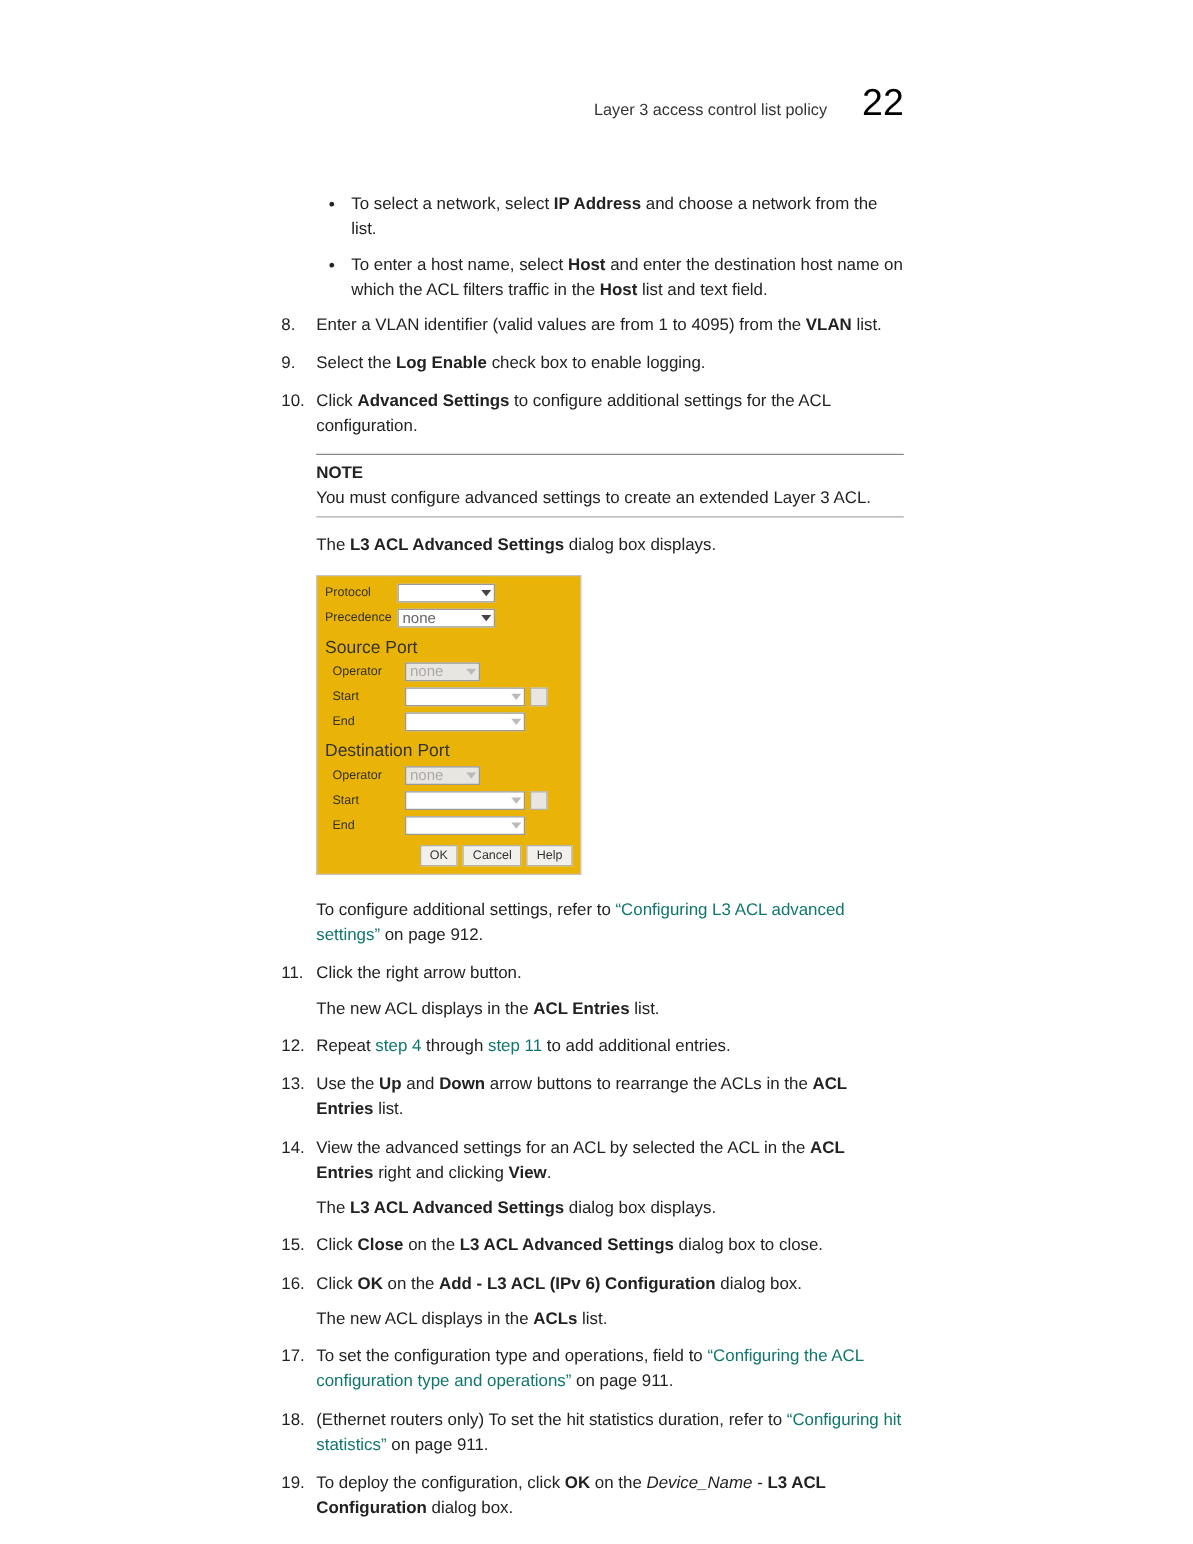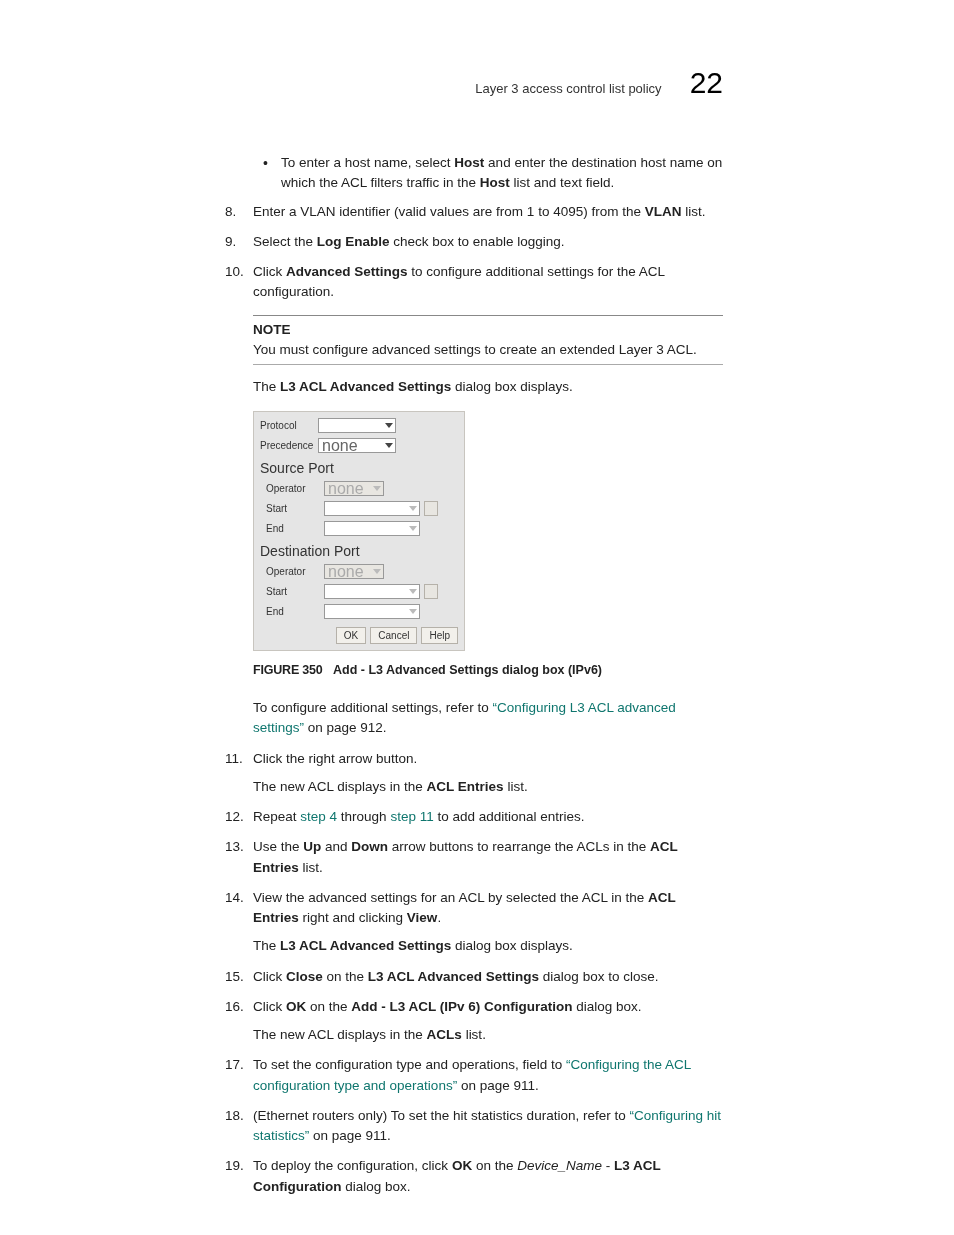--- a/index.html
+++ b/index.html
@@ -84,21 +84,21 @@
   .note-hr {
     border: none;
     border-top: 1.5px solid #888;
     margin: 0;
   }
   .note-hr.thin { border-top: 1px solid #aaa; }
   .note-body { padding: 4px 0 4px 0; }
   .fig-wrap { margin: 14px 0 8px 28px; }
   .dialog {
     width: 198px;
-    background: #e5e5e5;
+    background: #eab308;
     border: 1px solid #c8c5bf;
     padding: 6px 6px 6px 6px;
     font-size: 10px;
     color: #333;
   }
   .dlg-row {
     display: flex;
     align-items: center;
     margin-bottom: 5px;
   }
@@ -116,21 +116,21 @@
   }
   .combo, .combo2 {
     display: flex;
     align-items: center;
     background: #fff;
     border: 1px solid #999;
     height: 15px;
     box-sizing: border-box;
     justify-content: space-between;
     padding: 0 2px 0 3px;
-    font-size: 16px;
+    font-size: 12px;
     color: #666;
   }
   .combo { width: 78px; }
   .combo2 { width: 60px; }
   .combo-wide {
     display: flex;
     align-items: center;
     background: #fff;
     border: 1px solid #999;
     height: 15px;
@@ -180,20 +180,23 @@
 
 <div class="page">
   <div class="running-head">
     <span class="rh-title">Layer 3 access control list policy</span>
     <span class="rh-num">22</span>
   </div>
 
   <div class="content">
 
     <ul class="bullets">
+      <li>
+        <span>To select a network, select </span><span class="bold">IP Address</span><span> and choose a network from the list.</span>
+      </li>
       <li>
         <span>To enter a host name, select </span><span class="bold">Host</span><span> and enter the destination host name on which the ACL filters traffic in the </span><span class="bold">Host</span><span> list and text field.</span>
       </li>
     </ul>
 
     <ol class="steps">
 
       <li>
         <span class="num">8.</span>
         <span>Enter a VLAN identifier (valid values are from 1 to 4095) from the </span><span class="bold">VLAN</span><span> list.</span>
@@ -279,23 +282,20 @@
               <div class="combo-wide">
                   <span class="caret light"></span>
                 </div>
             </div>
             <div class="dlg-btns">
               <div class="dlg-btn">OK</div>
               <div class="dlg-btn">Cancel</div>
               <div class="dlg-btn">Help</div>
             </div>
           </div>
-          <div class="fig-caption">
-            <span class="fn">FIGURE 350</span>&nbsp;&nbsp;&nbsp;<span class="bold">Add - L3 Advanced Settings dialog box (IPv6)</span>
-          </div>
         </div>
 
         <div class="sub" style="margin-top:18px;">
           <span>To configure additional settings, refer to </span><span class="link">“Configuring L3 ACL advanced settings”</span><span> on page 912.</span>
         </div>
       </li>
 
       <li>
         <span class="num">11.</span>
         <span>Click the right arrow button.</span>

